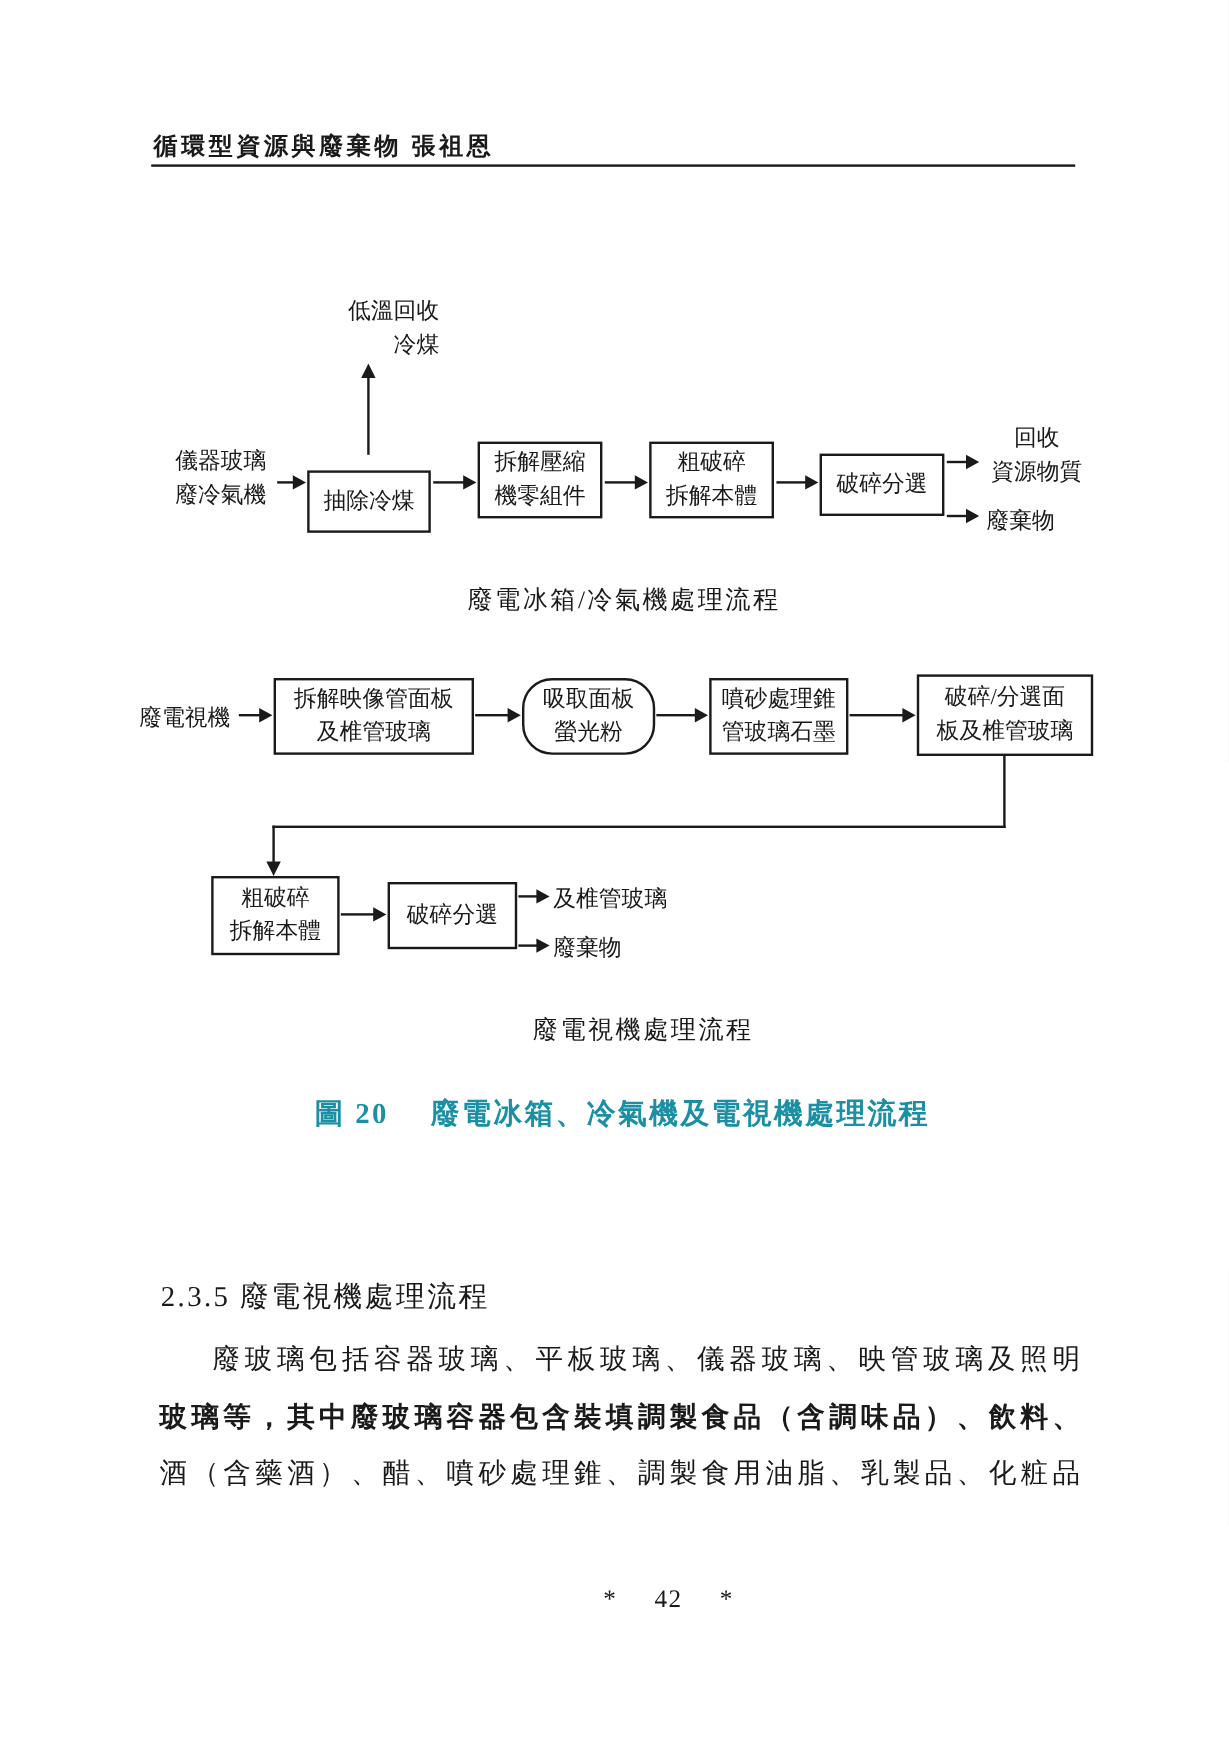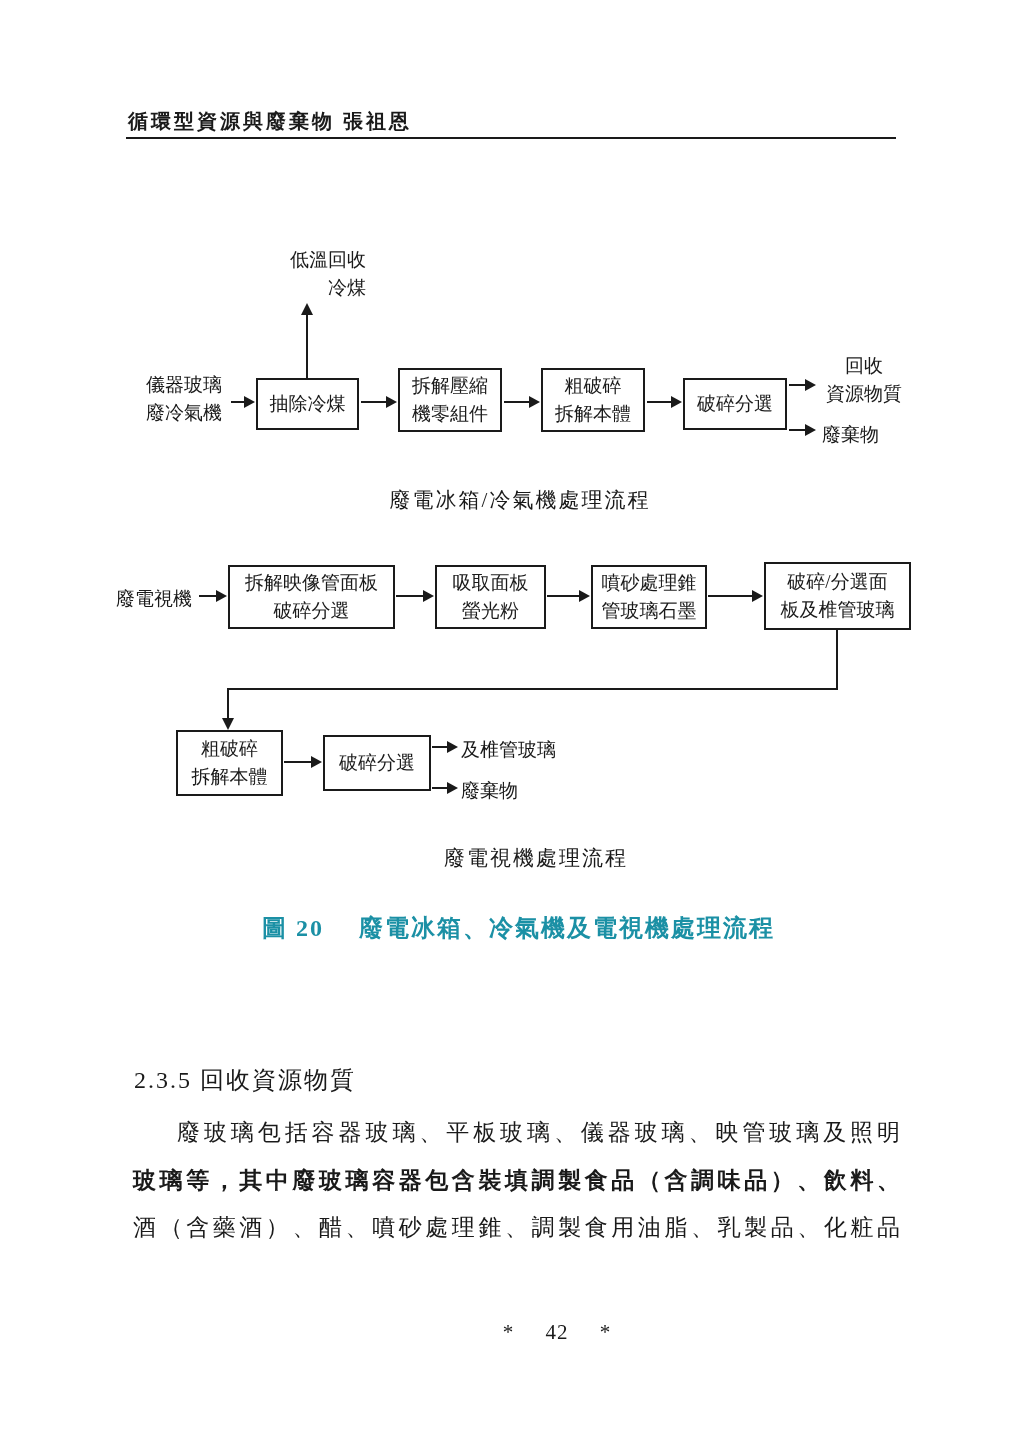--- a/index.html
+++ b/index.html
@@ -45,21 +45,21 @@
 冷煤</div>
     <div class="vl" style="left:306px;top:313px;height:66px;"></div>
     <div class="ah u" style="left:301px;top:303px;"></div>
 
     <div class="lbl" style="left:136px;top:371px;width:96px;">儀器玻璃
 廢冷氣機</div>
 
     <div class="hl" style="left:231px;top:401px;width:15px;"></div>
     <div class="ah r" style="left:244px;top:396px;"></div>
 
-    <div class="box" style="left:256px;top:378px;width:103px;height:52px;">抽除冷煤</div>
+    <div class="box" style="left:256px;top:392px;width:103px;height:52px;">抽除冷煤</div>
 
     <div class="hl" style="left:361px;top:401px;width:27px;"></div>
     <div class="ah r" style="left:386px;top:396px;"></div>
 
     <div class="box" style="left:398px;top:368px;width:104px;height:64px;">拆解壓縮
 機零組件</div>
 
     <div class="hl" style="left:504px;top:401px;width:26px;"></div>
     <div class="ah r" style="left:529px;top:396px;"></div>
 
@@ -84,26 +84,26 @@
   </div>
 
   <div>
 
     <div class="lbl left" style="left:116px;top:585px;width:90px;">廢電視機</div>
 
     <div class="hl" style="left:199px;top:595px;width:18px;"></div>
     <div class="ah r" style="left:216px;top:590px;"></div>
 
     <div class="box" style="left:228px;top:565px;width:167px;height:64px;">拆解映像管面板
-破碎分選</div>
+及椎管玻璃</div>
 
     <div class="hl" style="left:396px;top:595px;width:28px;"></div>
     <div class="ah r" style="left:423px;top:590px;"></div>
 
-    <div class="box" style="left:435px;top:565px;width:111px;height:64px;">吸取面板
+    <div class="box" style="left:435px;top:565px;width:111px;height:64px;border-radius:25px;">吸取面板
 螢光粉</div>
 
     <div class="hl" style="left:547px;top:595px;width:33px;"></div>
     <div class="ah r" style="left:579px;top:590px;"></div>
 
     <div class="box" style="left:591px;top:565px;width:116px;height:64px;">噴砂處理錐
 管玻璃石墨</div>
 
     <div class="hl" style="left:708px;top:595px;width:45px;"></div>
     <div class="ah r" style="left:752px;top:590px;"></div>
@@ -131,21 +131,21 @@
 
     <div class="lbl left" style="left:461px;top:736px;width:160px;">及椎管玻璃</div>
     <div class="lbl left" style="left:461px;top:777px;width:90px;">廢棄物</div>
 
     <div class="cap" style="left:24px;top:844px;width:1024px;">廢電視機處理流程</div>
   </div>
 
   <div class="figcap" style="left:262px;">圖 20</div>
   <div class="figcap" style="left:359px;">廢電冰箱、冷氣機及電視機處理流程</div>
 
-  <div class="h2">2.3.5 回收資源物質</div>
+  <div class="h2">2.3.5 廢電視機處理流程</div>
 
   <div class="para" style="top:1118px;padding-left:44px;">廢玻璃包括容器玻璃、平板玻璃、儀器玻璃、映管玻璃及照明</div>
   <div class="para" style="top:1166px;font-weight:bold;">玻璃等，其中廢玻璃容器包含裝填調製食品（含調味品）、飲料、</div>
   <div class="para" style="top:1213px;">酒（含藥酒）、醋、噴砂處理錐、調製食用油脂、乳製品、化粧品</div>
 
   <div class="foot">*     42     *</div>
 
 </div>
 
 </body></html>

